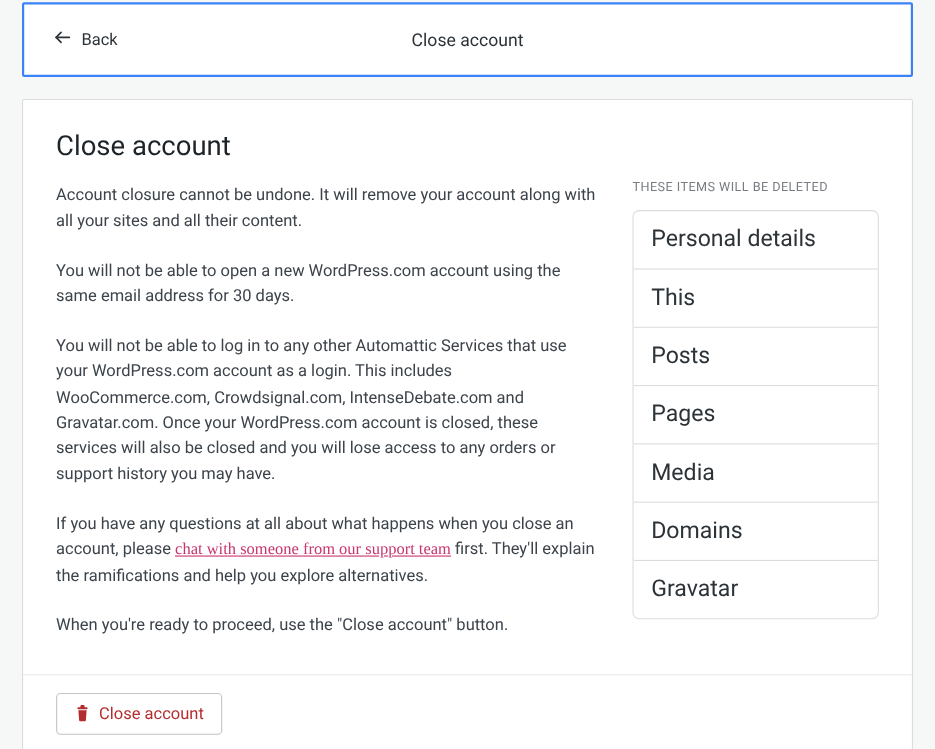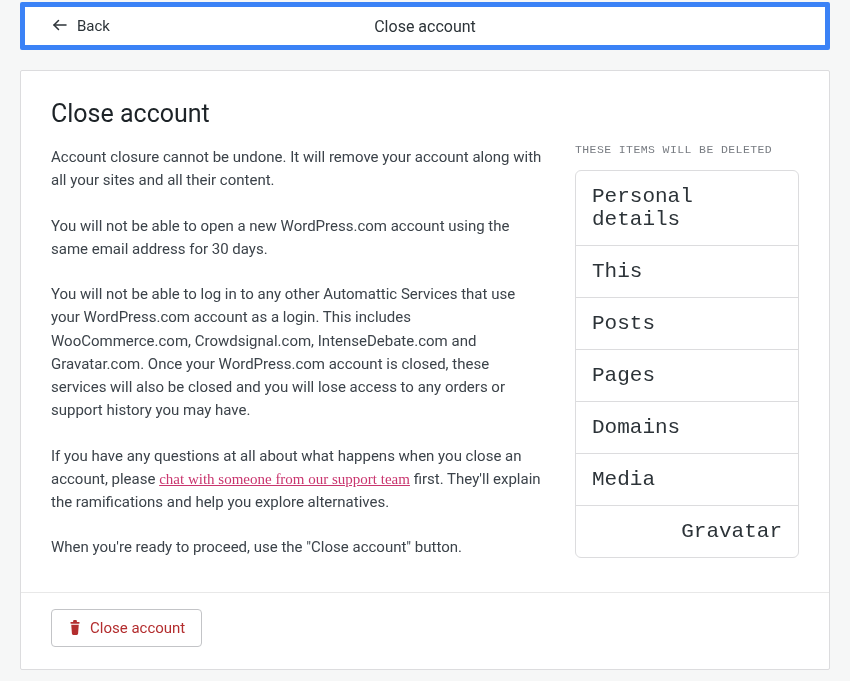--- a/index.html
+++ b/index.html
@@ -6,24 +6,24 @@
     body {
       margin: 0;
       padding: 0;
       font-family: -apple-system, BlinkMacSystemFont, "Segoe UI", Roboto, sans-serif;
       background: #f6f7f7;
       color: #2c3338;
       width: 850px;
     }
     .header-bar {
       background: #fff;
-      border: 5px solid #3b82f6;
+      border: 2px solid #3b82f6;
       border-radius: 2px;
       margin: 2px 20px 20px 20px;
-      height: 48px;
+      height: 68px;
       display: flex;
       align-items: center;
       position: relative;
     }
     .back-button {
       display: flex;
       align-items: center;
       gap: 8px;
       padding: 0 26px;
       cursor: pointer;
@@ -70,21 +70,20 @@
     .support-link {
       color: #c9356e;
       text-decoration: underline;
       cursor: pointer;
       font-family: Liberation Serif, serif;
     }
     .right-col {
       width: 224px;
       flex-shrink: 0;
       padding-top: 44px;
-      font-family: Liberation Mono, monospace;
     }
     .deleted-heading {
       font-size: 11.5px;
       letter-spacing: 0.4px;
       color: #787c82;
       margin-bottom: 14px;
       text-transform: uppercase;
     }
     .deleted-list {
       border: 1px solid #dcdcde;
@@ -92,21 +91,20 @@
       overflow: hidden;
     }
     .deleted-item {
       padding: 14px 16px;
       font-size: 21px;
       color: #2c3338;
       border-bottom: 1px solid #dcdcde;
     }
     .deleted-item:last-child {
       border-bottom: none;
-      text-align: right;
     }
     .card-footer {
       border-top: 1px solid #e8e8e8;
       padding: 16px 30px 22px 30px;
     }
     .close-button {
       display: inline-flex;
       align-items: center;
       gap: 8px;
       border: 1px solid #c3c4c7;
@@ -150,22 +148,22 @@
         <p>When you're ready to proceed, use the "Close account" button.</p>
       </div>
     </div>
     <div class="right-col">
       <div class="deleted-heading">THESE ITEMS WILL BE DELETED</div>
       <div class="deleted-list">
         <div class="deleted-item">Personal details</div>
         <div class="deleted-item">This</div>
         <div class="deleted-item">Posts</div>
         <div class="deleted-item">Pages</div>
+        <div class="deleted-item">Media</div>
         <div class="deleted-item">Domains</div>
-        <div class="deleted-item">Media</div>
         <div class="deleted-item">Gravatar</div>
       </div>
     </div>
   </div>
   <div class="card-footer">
     <button class="close-button">
       <span class="trash-icon">
         <svg width="14" height="15" viewBox="0 0 14 16" fill="#b32d2e">
             <path d="M11 2h-2V1a1 1 0 0 0-1-1H6a1 1 0 0 0-1 1v1H3a1 1 0 0 0 0 2h8a1 1 0 0 0 0-2zM3 5h8l-.7 9.5a1.5 1.5 0 0 1-1.5 1.5H5.2a1.5 1.5 0 0 1-1.5-1.5L3 5z"></path>
           </svg>

